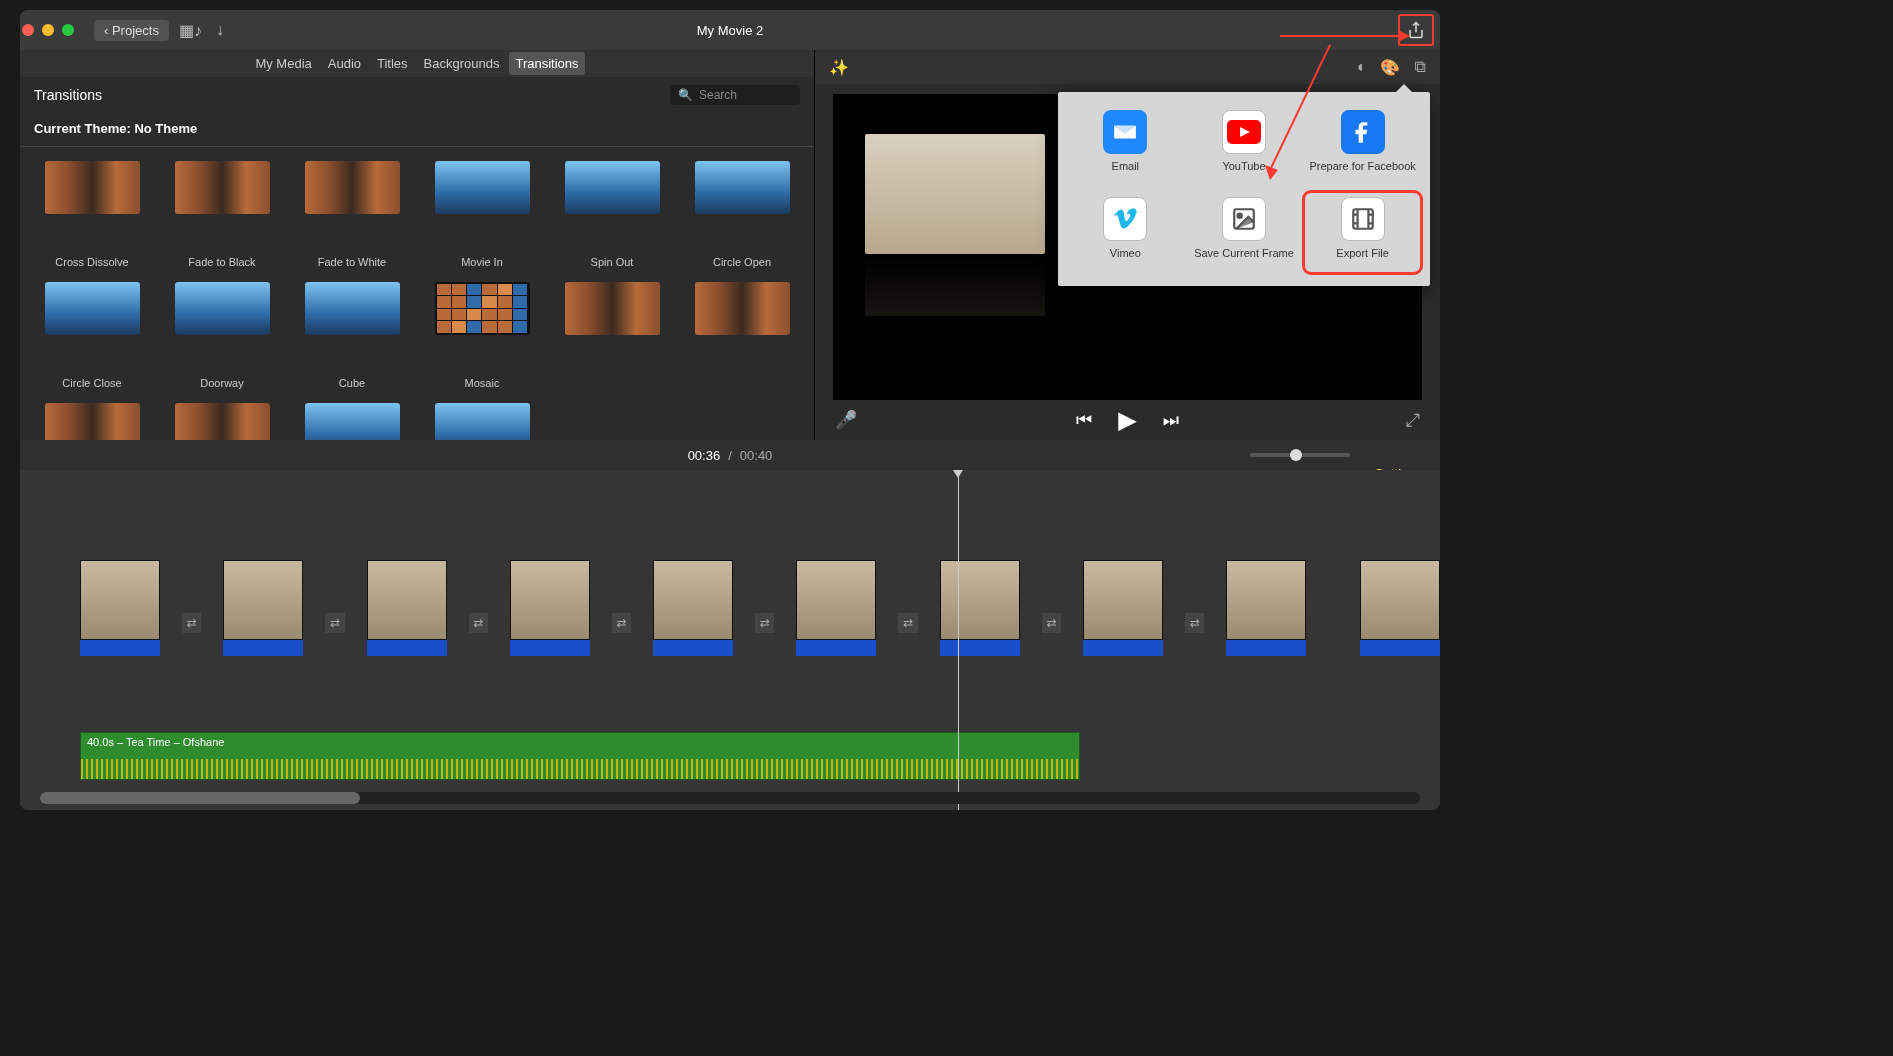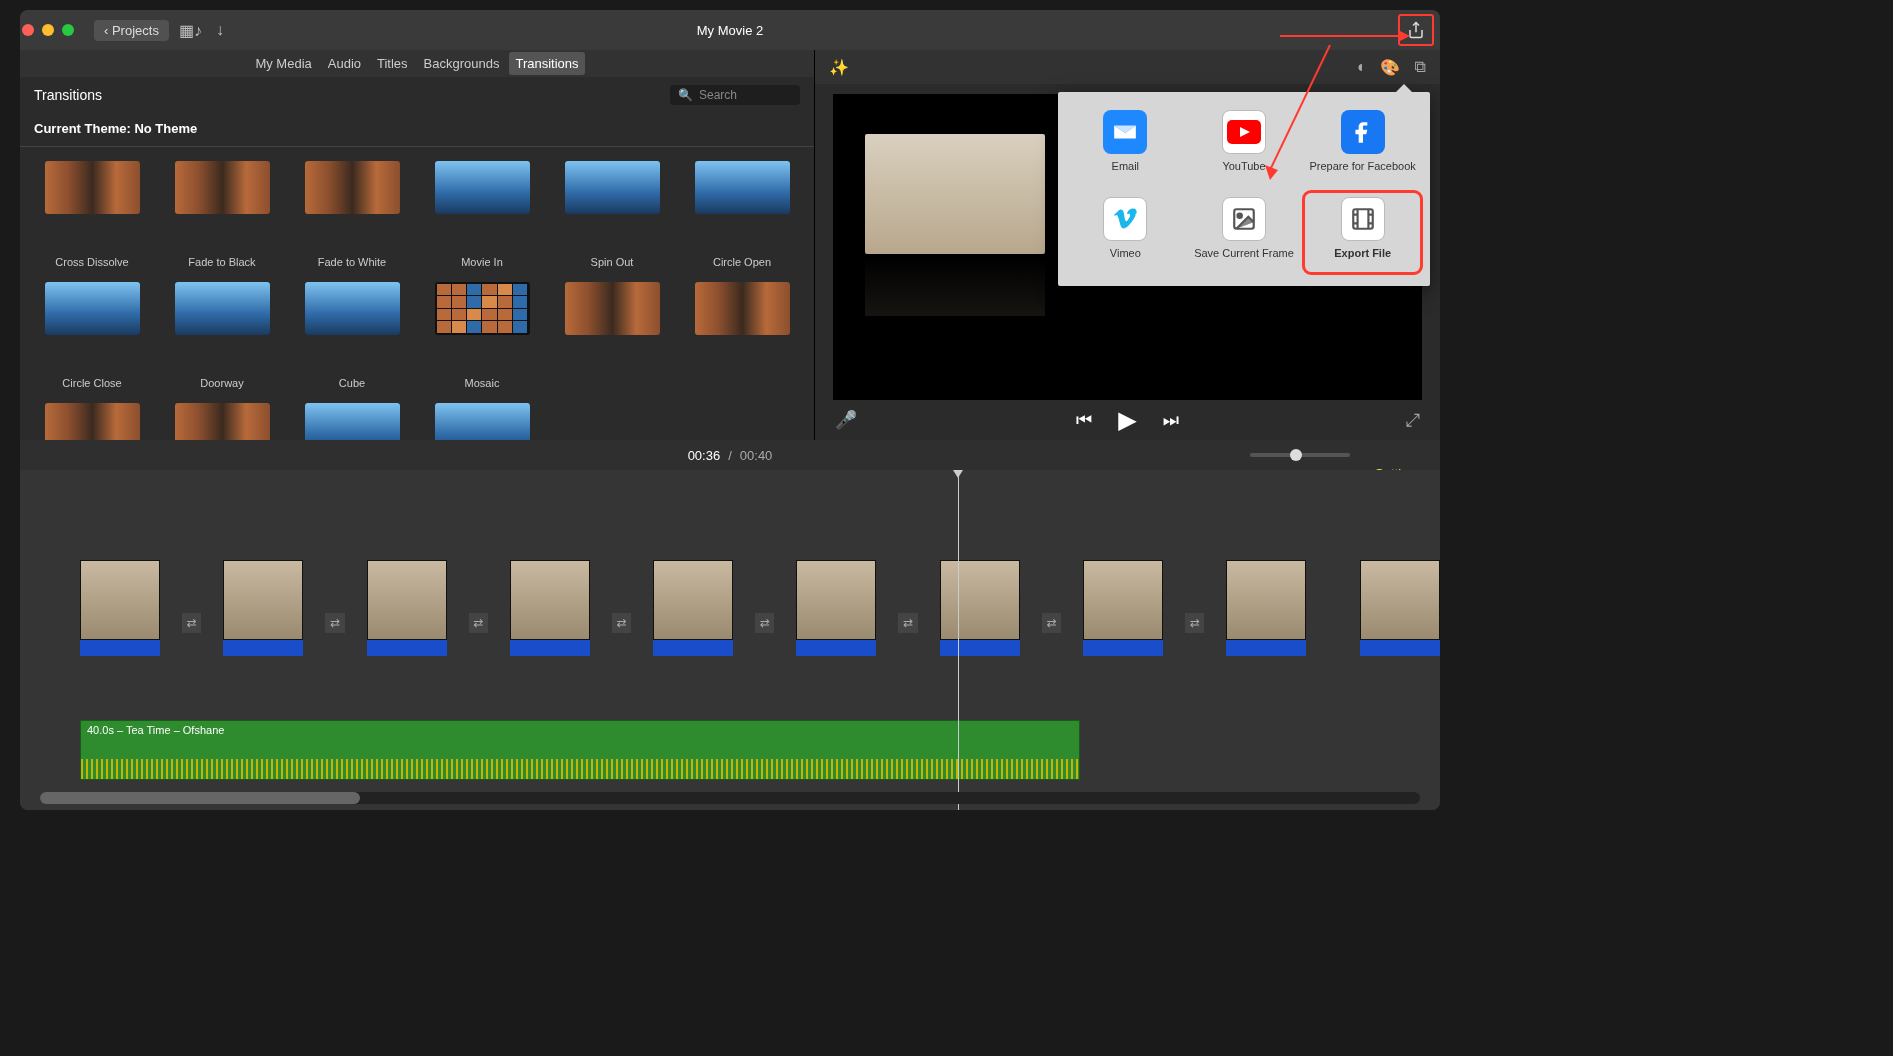--- a/index.html
+++ b/index.html
@@ -73,34 +73,34 @@
 .tl-header { height: 30px; display: flex; align-items: center; justify-content: center; gap: 8px; color: #aaa; font-size: 13px; position: relative; background:#2f2f2f;}
 .tl-header .settings { position: absolute; right: 18px; color: #fde047; margin-top: 36px; }
 .tl-header .zoom { position: absolute; right: 90px; width: 100px; height: 4px; background: #555; border-radius: 2px; }
 .tl-header .zoom::after { content:''; position:absolute; left:40%; top:-4px; width:12px; height:12px; border-radius:50%; background:#ddd; }
 .tl-body { flex:1; background:#353535; position:relative; overflow:hidden; padding: 90px 0 0 60px; }
 .clips-row { display:flex; gap:22px; align-items:flex-start; }
 .clip { width: 80px; display:flex; flex-direction:column; }
 .clip-thumb { width:80px; height:80px; background: linear-gradient(180deg,#c8b9a0,#9a8a70); border:1px solid #111; }
 .clip-audio { height:16px; background:#1a4dc9; }
 .trans-between { width:20px; height:20px; background:#444; align-self:center; margin-top:30px; display:flex; align-items:center; justify-content:center; color:#aaa; font-size:12px; }
-.audio-track { position:absolute; left:60px; right:360px; bottom:30px; height:60px; background:#2e8b2e; border:1px solid #1a5a1a; }
+.audio-track { position:absolute; left:60px; right:360px; bottom:30px; height:48px; background:#2e8b2e; border:1px solid #1a5a1a; }
 .audio-label { position:absolute; left:6px; top:3px; font-size:11px; color:#fff; }
 .audio-wave { position:absolute; left:0; right:0; bottom:0; height:20px; background: repeating-linear-gradient(90deg, #e8c000 0 2px, transparent 2px 5px); opacity:.8; }
 .playhead { position:absolute; left:938px; top:0; bottom:0; width:1px; background:#ccc; }
 .playhead::before { content:''; position:absolute; top:0; left:-5px; width:0; height:0; border-left:5px solid transparent; border-right:5px solid transparent; border-top:8px solid #ccc; }
 .hscroll { position:absolute; left:20px; right:20px; bottom:6px; height:12px; background:#222; border-radius:6px; }
 .hscroll-thumb { position:absolute; left:0; width:320px; height:12px; background:#666; border-radius:6px; }
 
 .popover { position:absolute; right:10px; top:42px; width:372px; height:194px; background:#d6d6d6; border-radius:2px; z-index:50; padding:14px 10px; display:grid; grid-template-columns:repeat(3,1fr); gap:8px 4px; box-shadow:0 6px 20px rgba(0,0,0,.5); }
 .popover::before { content:''; position:absolute; top:-8px; right:18px; width:0; height:0; border-left:8px solid transparent; border-right:8px solid transparent; border-bottom:8px solid #d6d6d6; }
 .pop-item { display:flex; flex-direction:column; align-items:center; gap:6px; cursor:pointer; padding:4px; border-radius:6px; }
 .pop-icon { width:44px; height:44px; border-radius:8px; display:flex; align-items:center; justify-content:center; color:#fff; font-size:22px; }
 .pop-label { font-size:11px; color:#333; text-align:center; line-height:1.2; }
-.pop-item.highlighted { outline:3px solid #ff3b30;font-weight:bold; }
+.pop-item.highlighted { outline:3px solid #ff3b30; }
 .arrow-line { position:absolute; z-index:101; pointer-events:none; }
 </style>
 </head>
 <body>
 
 <div class="window">
 
   <div class="titlebar">
     <div class="traffic">
       <div class="tl red"></div>

